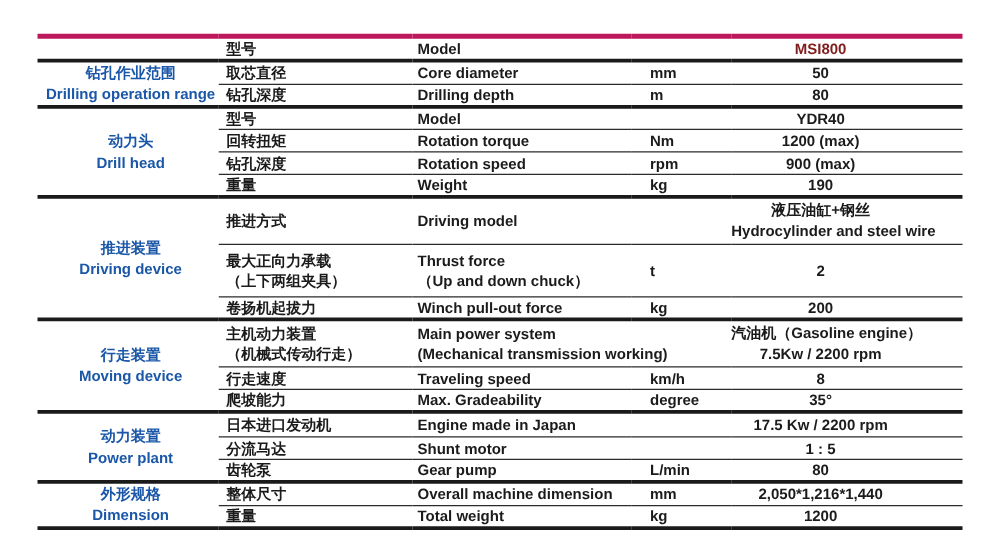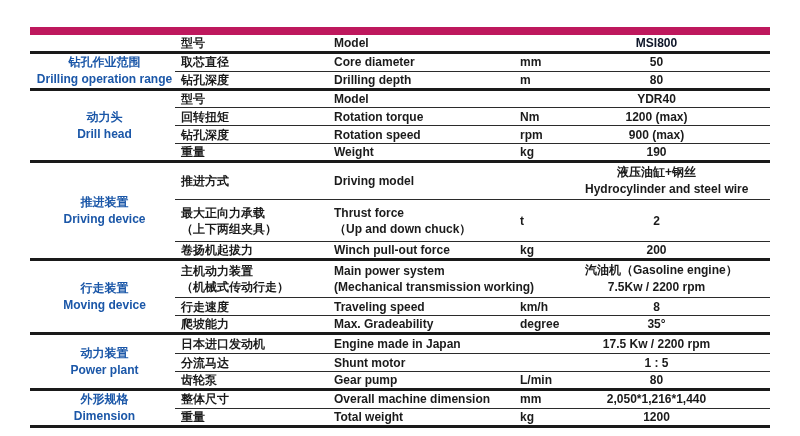--- a/index.html
+++ b/index.html
@@ -16,21 +16,21 @@
     height: 436px;
     overflow: hidden;
   }
   table.spec-table {
     position: absolute;
     left: 30px;
     top: 27px;
     width: 740px;
     border-collapse: collapse;
     table-layout: fixed;
-    border-top: 8px solid #be185d;
+    border-top: 4px solid #be185d;
   }
   td {
     font-size: 12px;
     font-weight: 600;
     color: #1b1b1b;
     padding: 0;
     vertical-align: middle;
     line-height: 16px;
     overflow: visible;
   }
@@ -42,21 +42,21 @@
   td.cat div { line-height: 17px; white-space: nowrap; }
   td.cn { padding-left: 6px; white-space: nowrap; }
   td.en { padding-left: 4px; white-space: nowrap; margin-top: 25px; }
   td.unit { padding-left: 15px; white-space: nowrap; margin-top: 32px; }
   td.value {
     text-align: center;
     padding-right: 42px;
     white-space: nowrap;
   }
   td.value div { line-height: 17px; }
-  .value-accent { color: #0f172a; }
+  .value-accent { color: #7f1d1d; }
   .thin-b  { border-bottom: 1px solid #2b2b2b; }
   .thick-b { border-bottom: 3px solid #1a1a1a; }
 </style>
 </head>
 <body>
 
 <div class="sheet">
   <table class="spec-table">
     <colgroup>
       <col style="width:145px">

